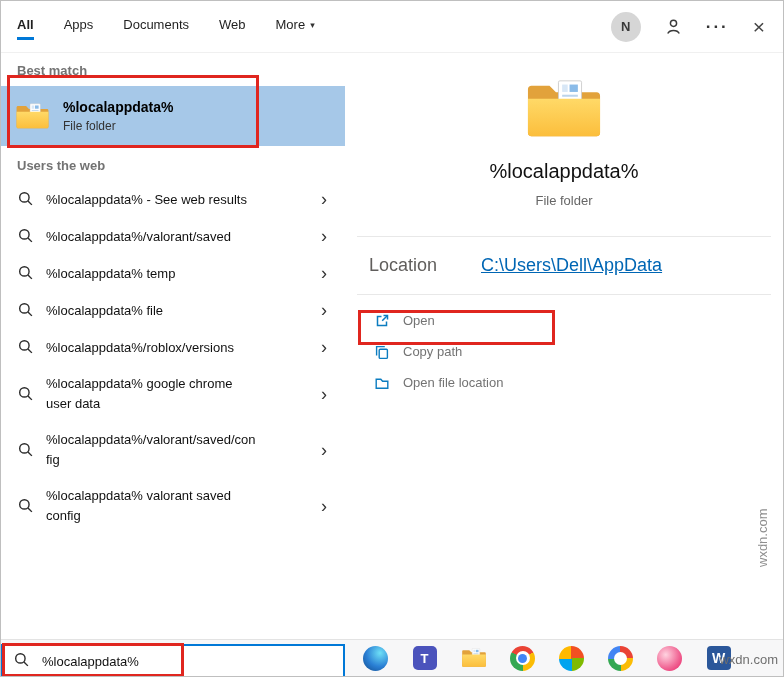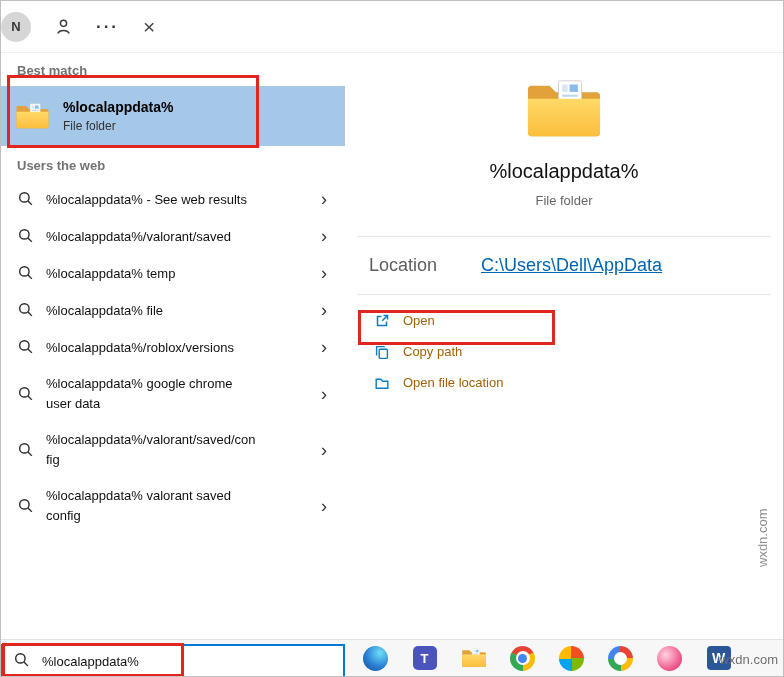--- a/index.html
+++ b/index.html
@@ -46,21 +46,21 @@
   .preview{flex:1;background:#fff;padding-top:26px;display:flex;flex-direction:column;}
   .pv-top{text-align:center;}
   .pv-title{font-size:20px;color:#111;margin:16px 0 10px;font-weight:normal;}
   .pv-sub{font-size:13px;color:#666;}
   .pv-divider{border-top:1px solid #e8e8e8;margin:0 12px;}
   .pv-divider.first{margin-top:28px;}
   .loc-row{display:flex;align-items:flex-end;padding:18px 24px;font-size:18px;}
   .loc-label{color:#605e5c;width:112px;}
   .loc-link{color:var(--link);text-decoration:underline;cursor:pointer;}
   .actions{margin-top:10px;}
-  .action-row{display:flex;align-items:center;gap:13px;padding:7px 0 7px 29px;font-size:13px;color:#a16207;cursor:pointer;height:31px;}
+  .action-row{display:flex;align-items:center;gap:13px;padding:7px 0 7px 29px;font-size:13px;color:#737373;cursor:pointer;height:31px;}
 
   
   .taskbar{position:absolute;left:0;bottom:0;width:784px;height:37px;background:#f7f7f8;border-top:1px solid #e3e3e3;display:flex;align-items:center;z-index:1;}
   .tb-icons{display:flex;margin-left:350px;}
   .tb-slot{width:49px;display:flex;justify-content:center;align-items:center;cursor:pointer;}
   .circ{width:25px;height:25px;border-radius:50%;position:relative;}
   .edge-ic{background:radial-gradient(circle at 68% 28%,#6ee0f7,#2a7fd4 55%,#114a8b);}
   .teams-ic{width:24px;height:24px;border-radius:5px;background:#4b53bc;color:#fff;font-size:13px;font-weight:bold;display:flex;align-items:center;justify-content:center;}
   .chrome-ic{background:conic-gradient(from -60deg,#ea4335 0 120deg,#fbbc05 0 240deg,#34a853 0 360deg);}
   .chrome-ic::before{content:"";position:absolute;inset:5.5px;background:#fff;border-radius:50%;}
@@ -117,20 +117,38 @@
     <g id="personShape" fill="none" stroke="#3a3a3a" stroke-width="1.4">
       <circle cx="8" cy="5" r="2.9"></circle>
         <path d="M2.6 14.6 c1.8-3.8 9-3.8 10.8 0"></path>
     </g>
   </defs>
 </svg>
 
 <div class="screen">
 
   <header class="topbar">
+    <nav class="tabs">
+      <div class="tab active">
+          <span>All</span>
+        </div>
+      <div class="tab">
+          <span>Apps</span>
+        </div>
+      <div class="tab">
+          <span>Documents</span>
+        </div>
+      <div class="tab">
+          <span>Web</span>
+        </div>
+      <div class="tab">
+        <span>More</span>
+        <span class="caret">▾</span>
+      </div>
+    </nav>
     <div class="topbar-right">
       <div class="avatar">
           <span>N</span>
         </div>
       <div class="icon-btn">
         <svg width="17" height="17" viewBox="0 0 16 16">
             <use href="#personShape"></use>
           </svg>
       </div>
       <div class="icon-btn ellipsis">···</div>

